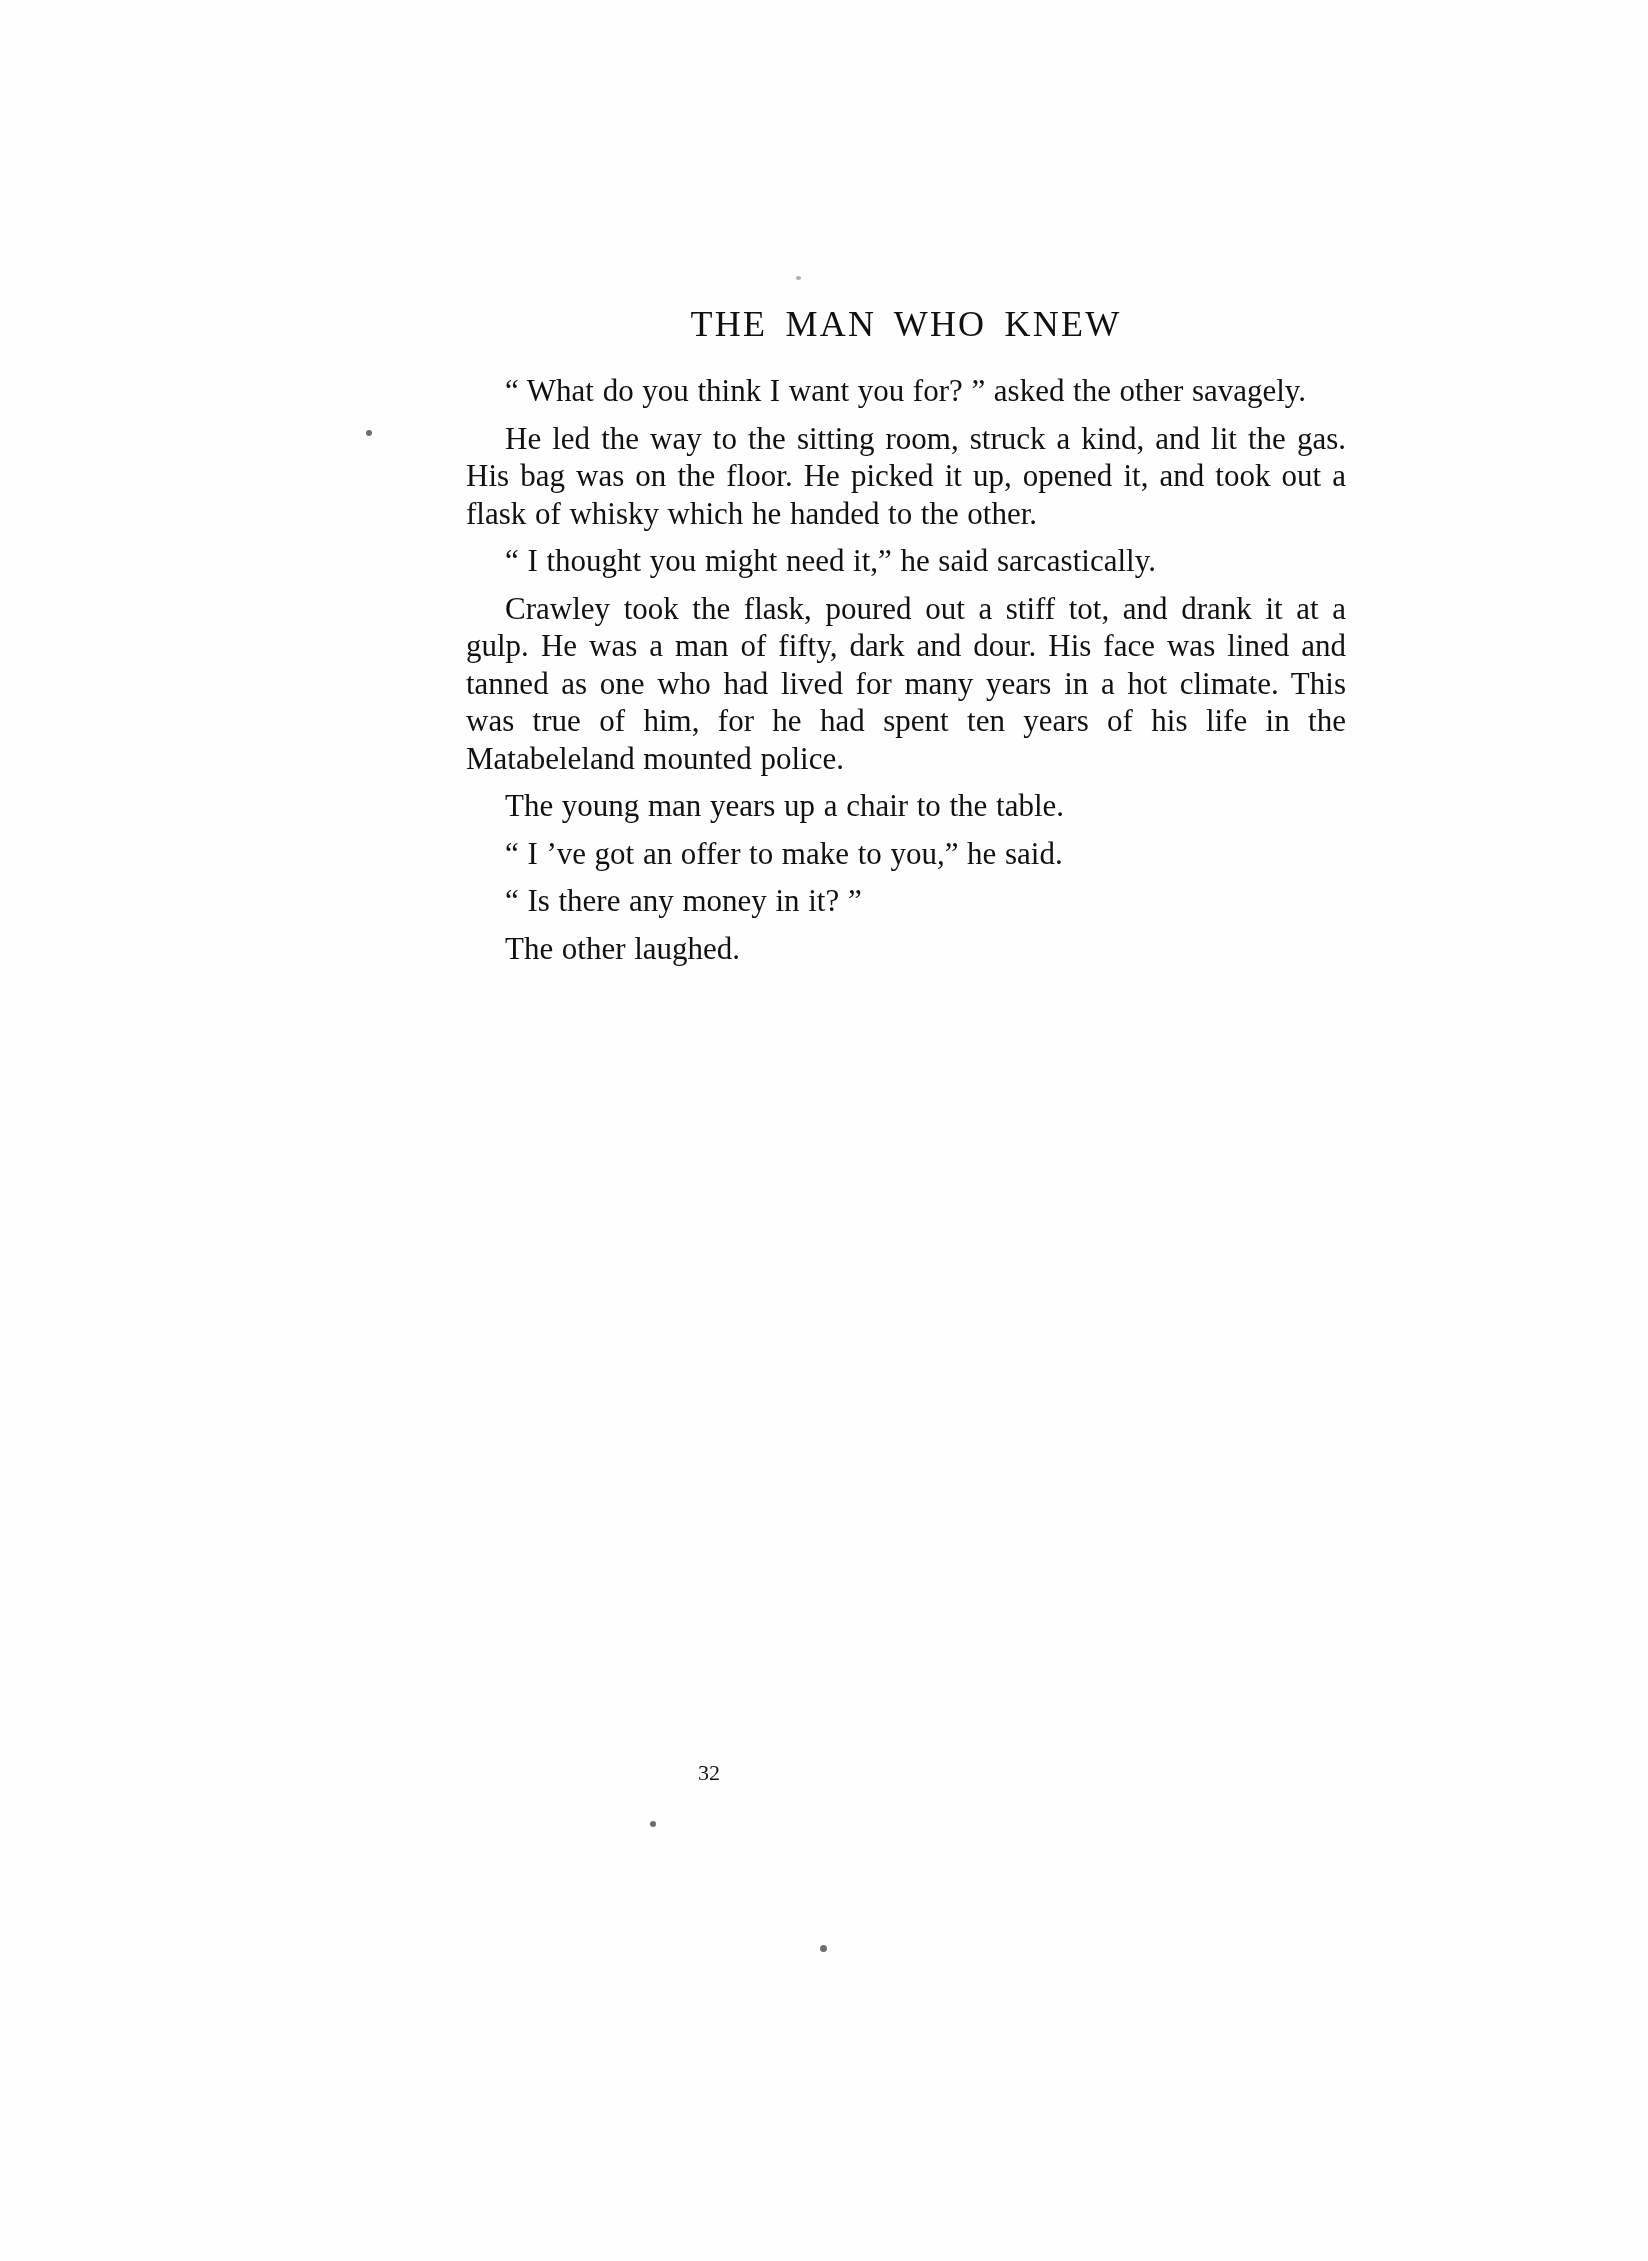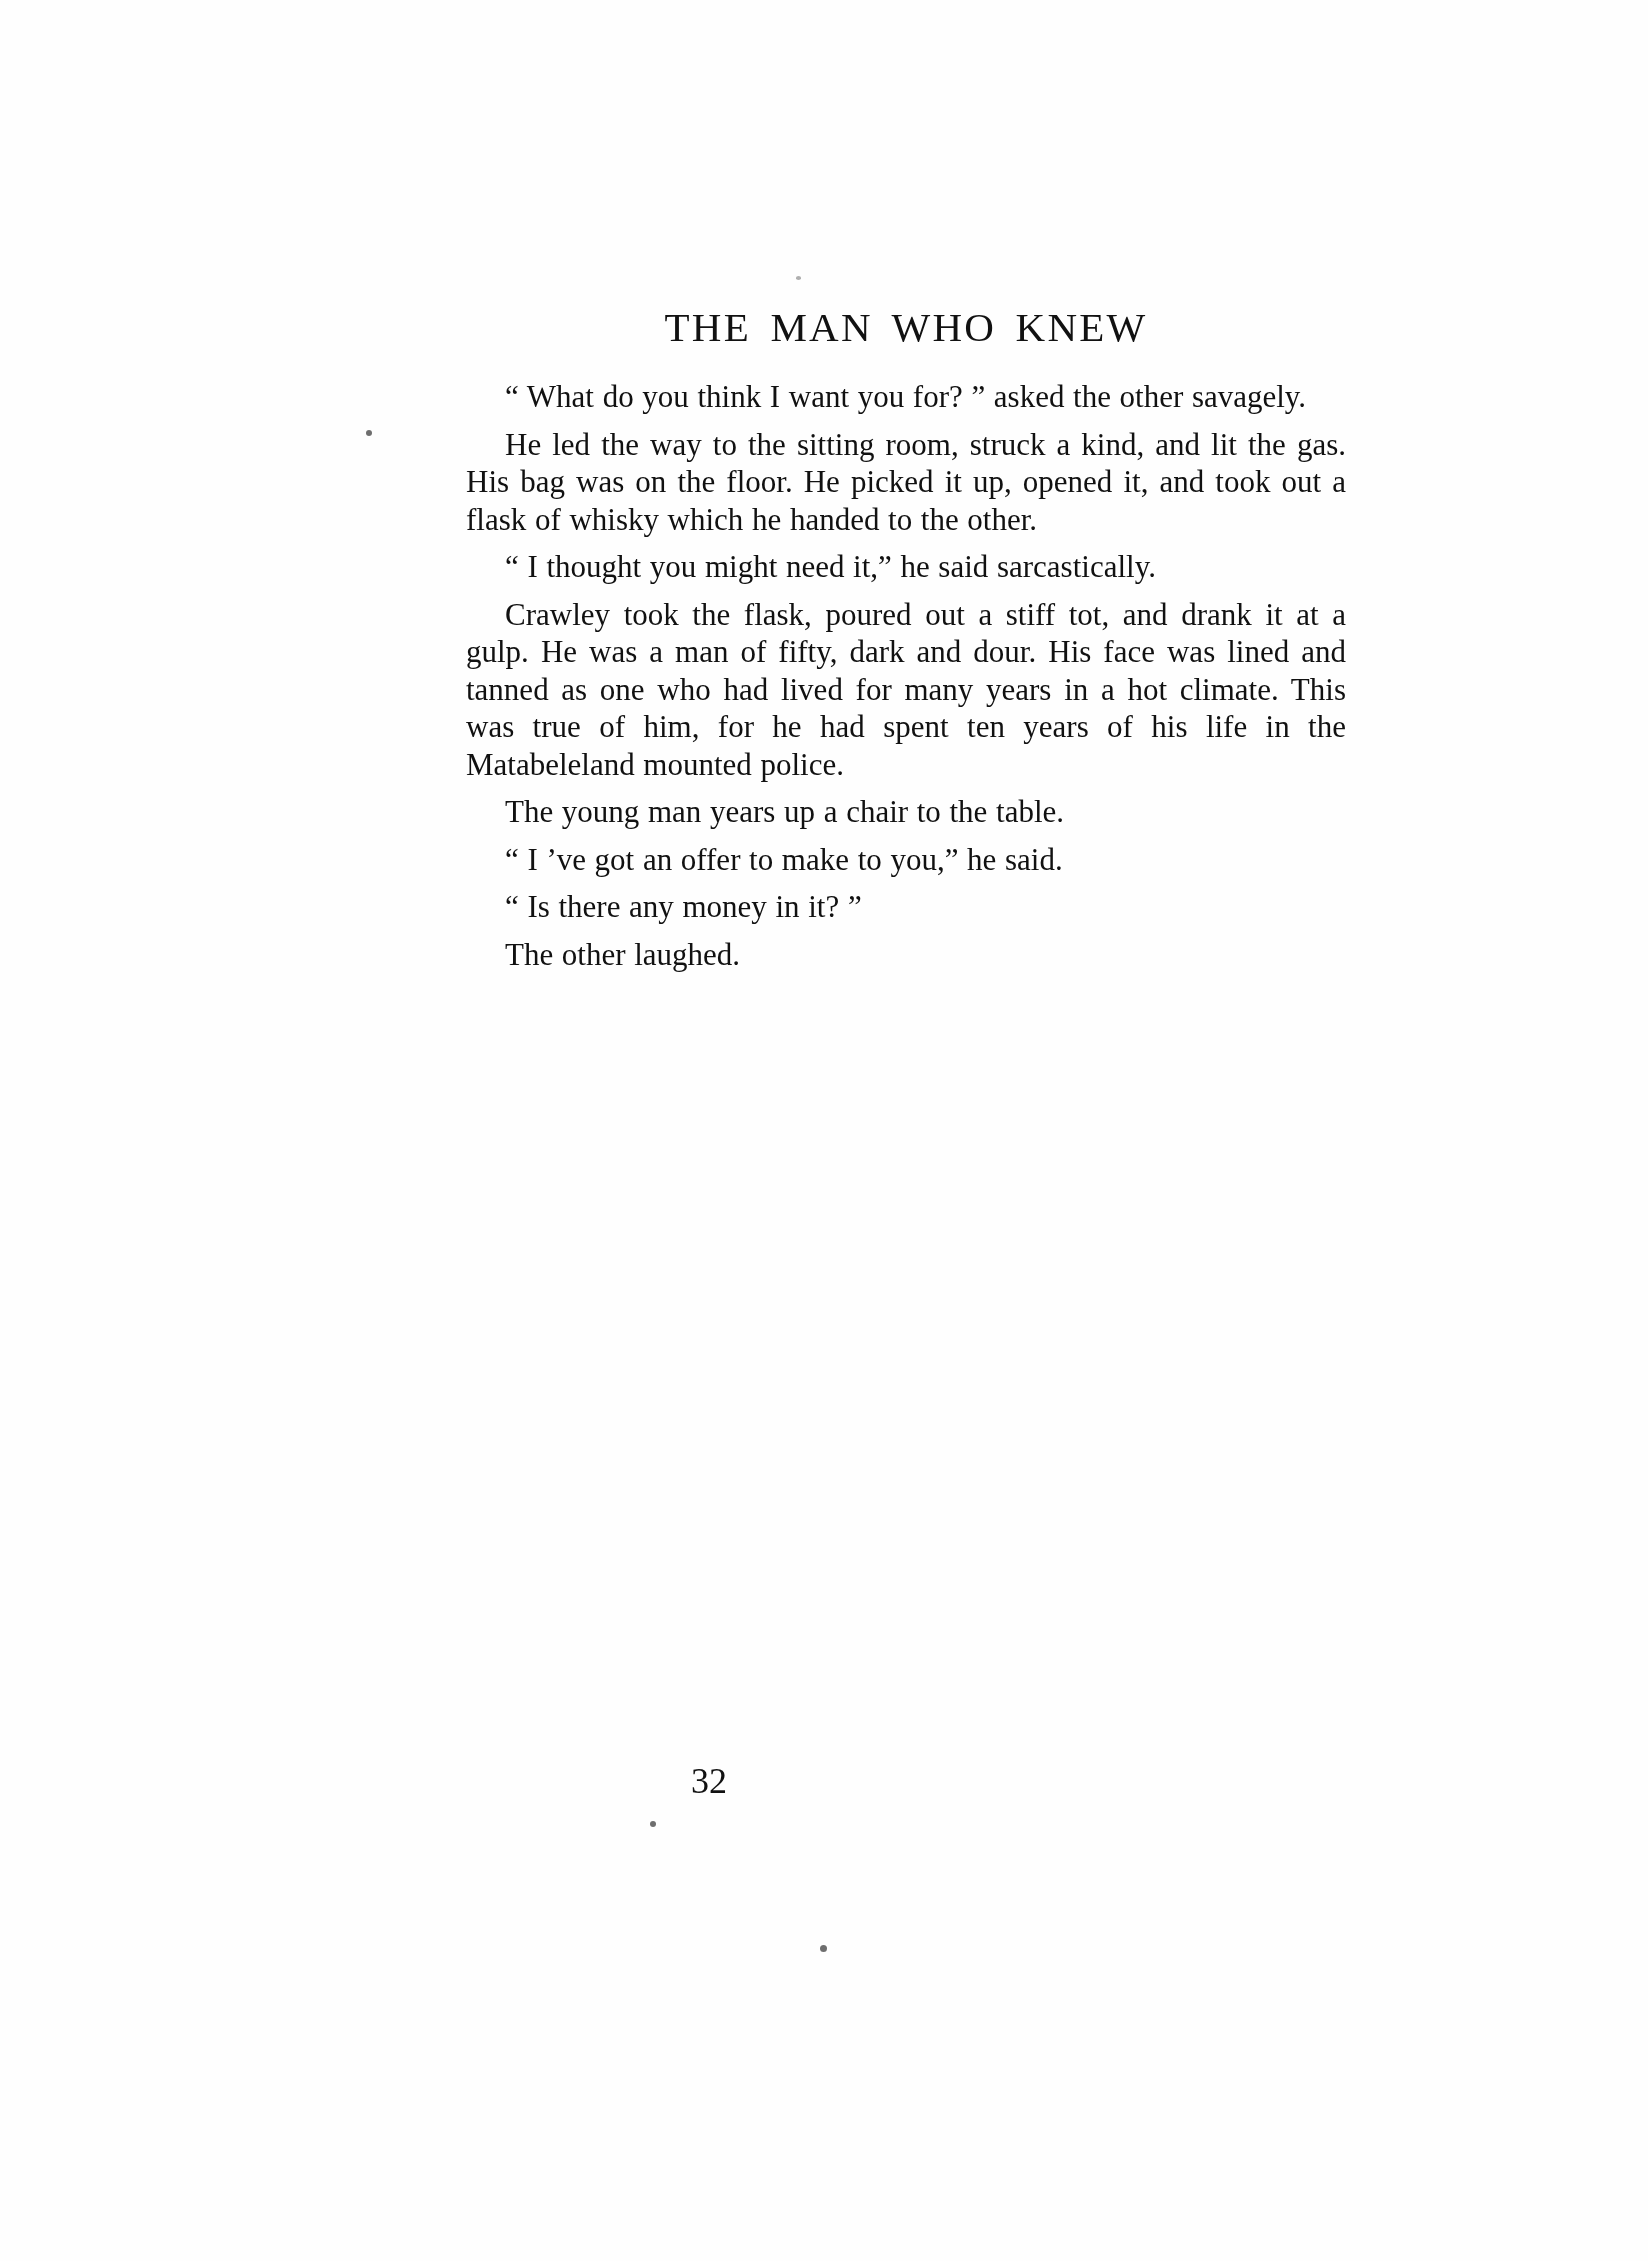--- a/index.html
+++ b/index.html
@@ -24,21 +24,21 @@
     background: #fefefe;
   }
   .text-block {
     position: absolute;
     left: 456px;
     top: 303px;
     width: 900px;
   }
   .running-head {
     text-align: center;
-    font-size: 41px;
+    font-size: 36px;
     letter-spacing: 2.2px;
     word-spacing: 7.1px;
     margin: 0 0 27px 0;
     font-weight: 400;
     color: #111;
   }
   p.para {
     margin: 10px;
     font-size: 31px;
     line-height: 1.21;
@@ -49,21 +49,21 @@
   }
   p.para.justify-all {
     text-align-last: left;
   }
   .folio {
     position: absolute;
     left: 0;
     top: 1760px;
     width: 1418px;
     text-align: center;
-    font-size: 36px;
+    font-size: 22px;
     color: #111;
   }
   .speck {
     position: absolute;
     background: #6e6e6e;
     border-radius: 50%;
   }
   .speck-a { left: 366px; top: 430px;  width: 6.2px;  height: 6.2px; }
   .speck-b { left: 650px; top: 1821px; width: 6.2px;  height: 6.2px; }
   .speck-c { left: 820px; top: 1945px; width: 7.1px;  height: 7.1px; }

